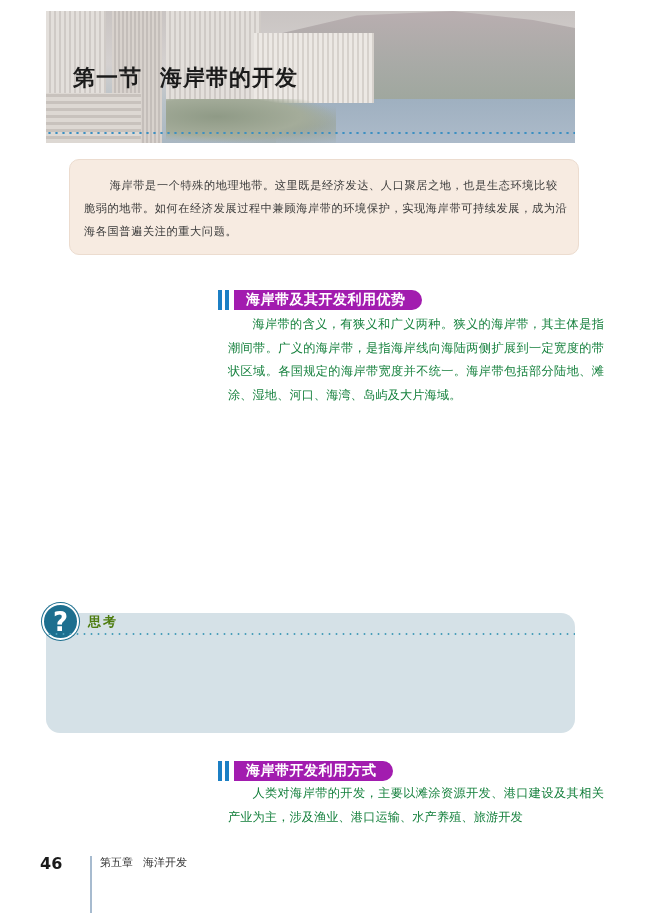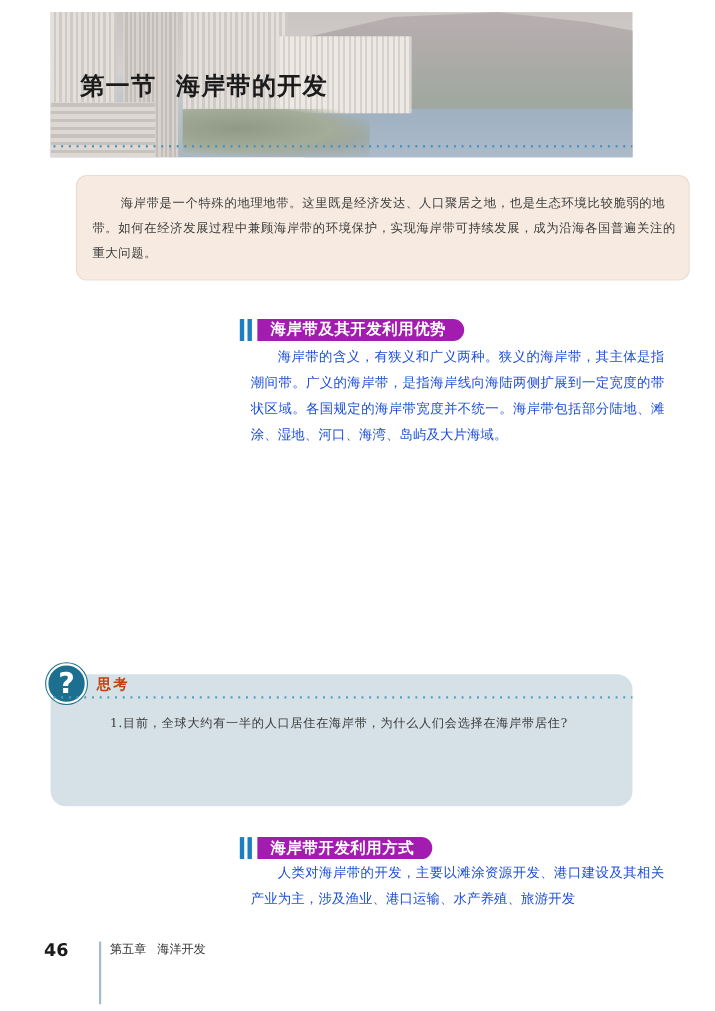--- a/index.html
+++ b/index.html
@@ -22,44 +22,44 @@
     .banner .trees { position: absolute; left: 120px; top: 88px; width: 170px; height: 44px;
       background: radial-gradient(ellipse at 30% 40%, #8f9a86 0%, #a4ac9a 50%, transparent 70%),
                   radial-gradient(ellipse at 70% 60%, #98a08d 0%, transparent 60%); }
     .banner .title { position: absolute; left: 27px; top: 52px; font-size: 22px; font-weight: bold;
       color: #1b1b1b; letter-spacing: 1px; font-family: "DejaVu Serif", serif; white-space: nowrap; }
     .banner .title .num { margin-right: 18px; }
     .banner .dots { position: absolute; left: 0; right: 0; top: 121px; height: 2px;
       background-image: radial-gradient(circle, #3b8fc2 1px, transparent 1.3px);
       background-size: 7px 2px; }
 
-    .intro { position: absolute; left: 69px; top: 159px; width: 558px; height: 96px;
+    .intro { position: absolute; left: 69px; top: 159px; width: 510px; height: 96px;
       background: #f7ebe1; border: 1px solid #ecdccf; border-radius: 10px; box-sizing: border-box;
       padding: 14px 10px 0 14px; font-size: 11.2px; line-height: 23px; color: #3a3a3a;
       font-family: Liberation Serif, serif; letter-spacing: 0.6px; }
     .intro p { margin: 0; text-indent: 2.3em; }
 
     .sec-head { position: absolute; left: 218px; height: 22px; display: flex; align-items: center; }
     .sec-head .bar { width: 4px; height: 20px; background: #1c7fc4; margin-right: 3px; }
     .sec-head .pill { height: 20px; background: #a21caf; color: #fff; font-family: "DejaVu Sans", sans-serif;
       font-weight: bold; font-size: 14px; padding: 0 16px 0 12px; border-radius: 0 11px 11px 0;
       display: flex; align-items: center; letter-spacing: 0.5px; margin-left: 2px; }
 
     .body-text { position: absolute; left: 228px; width: 376px; font-family: "DejaVu Sans", sans-serif;
-      font-size: 12.2px; line-height: 23.5px; color: #1d4ed8; letter-spacing: 0.1px; }
+      font-size: 12.2px; line-height: 23.5px; color: #15803d; letter-spacing: 0.1px; }
     .body-text p { margin: 0; text-indent: 2em; text-align: justify; }
 
     .think { position: absolute; left: 46px; top: 613px; width: 529px; height: 120px;
       background: #d5e1e7; border-radius: 14px; }
     .think .q-icon { position: absolute; left: -4px; top: -10px; width: 33px; height: 33px; border-radius: 50%;
       background: #1d6f8f; border: 2px solid #fff; box-shadow: 0 0 0 1px #1d6f8f;
       color: #fff; font-weight: bold; font-size: 26px; font-family: "DejaVu Sans", sans-serif;
       display: flex; align-items: center; justify-content: center; line-height: 1; }
     .think .label { position: absolute; left: 42px; top: 0px; font-size: 13px; font-weight: bold;
-      color: #c2410c; font-family: "DejaVu Sans", sans-serif; letter-spacing: 2px; }
+      color: #4d7c0f; font-family: "DejaVu Sans", sans-serif; letter-spacing: 2px; }
     .think .dots { position: absolute; left: 0; right: 0; top: 20px; height: 2px;
       background-image: radial-gradient(circle, #4a9fba 0.9px, transparent 1.2px); background-size: 7px 2px; }
     .think .qs { position: absolute; left: 28px; top: 33px; width: 480px; font-size: 11px; line-height: 23px;
       color: #3a3a3a; font-family: "DejaVu Serif", serif; letter-spacing: 0.7px; }
     .think .qs p { margin: 0; }
     .think .qs .q1 { text-indent: 2.3em; margin-left: -20px; padding-left: 0; }
     .think .qs .q1 { margin-left: -22px; text-indent: 48px; }
     .think .qs .q2 { text-indent: 26px; }
 
     .footer-num { position: absolute; left: 40px; top: 854px; font-family: "DejaVu Sans", sans-serif;
@@ -99,21 +99,20 @@
 
 <div class="body-text" style="top:313px;">
   <p>海岸带的含义，有狭义和广义两种。狭义的海岸带，其主体是指潮间带。广义的海岸带，是指海岸线向海陆两侧扩展到一定宽度的带状区域。各国规定的海岸带宽度并不统一。海岸带包括部分陆地、滩涂、湿地、河口、海湾、岛屿及大片海域。</p>
 </div>
 
 <div class="think">
   <div class="q-icon">?</div>
   <div class="label">思考</div>
   <div class="dots"></div>
   <div class="qs">
-    <p class="q1">1.目前，全球大约有一半的人口居住在海岸带，为什么人们会选择在海岸带居住?</p>
   </div>
 </div>
 
 <div class="sec-head" style="top:760px;">
   <div class="bar"></div>
   <div class="bar"></div>
   <div class="pill">海岸带开发利用方式</div>
 </div>
 
 <div class="body-text" style="top:782px;">

